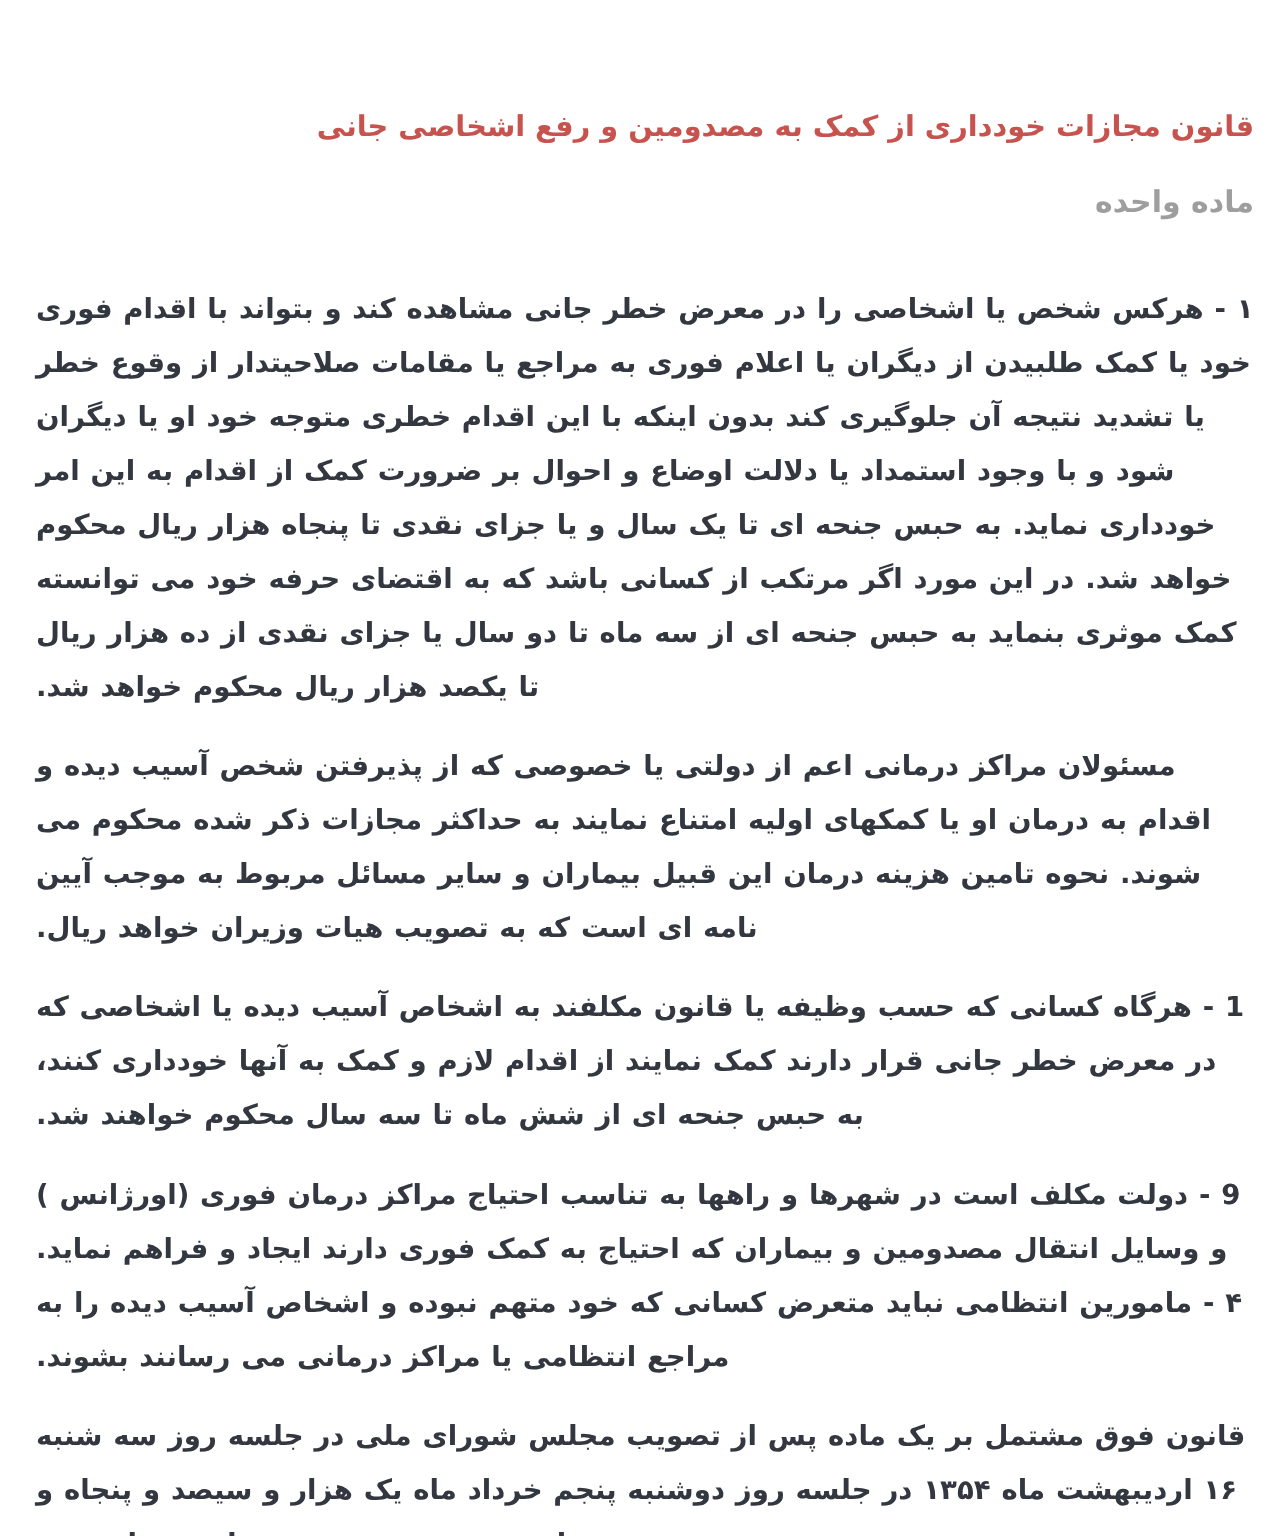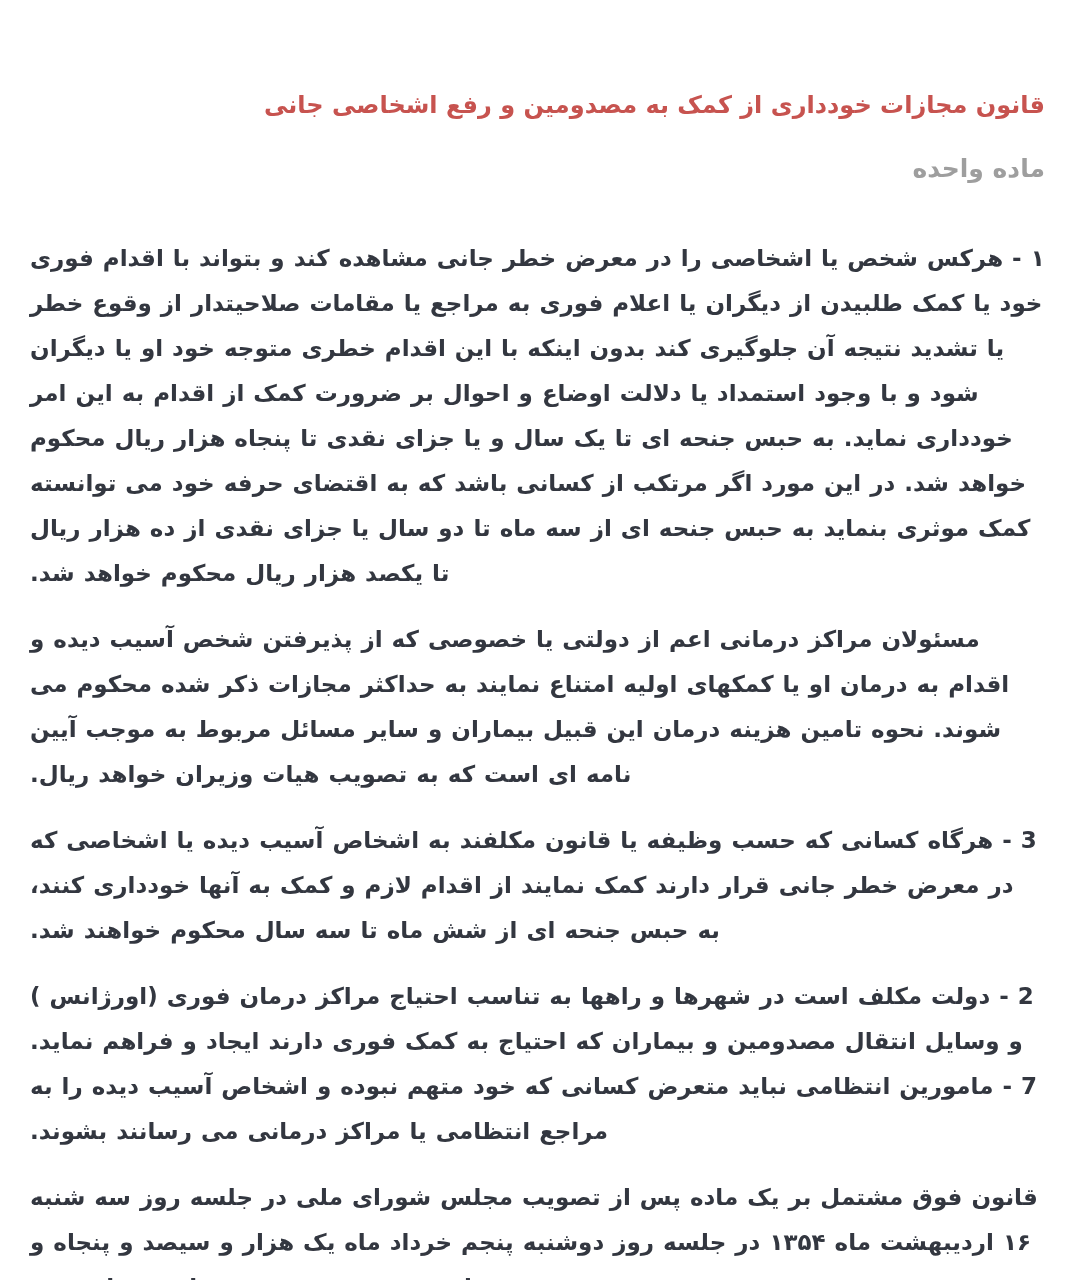--- a/index.html
+++ b/index.html
@@ -59,18 +59,18 @@
 <body>
 
 <div class="page">
   <h1 class="doc-title">قانون مجازات خودداری از کمک به مصدومین و رفع اشخاصی جانی</h1>
 
   <h2 class="doc-subtitle">ماده واحده</h2>
 
   <div class="doc-body">
       <p>۱ - هرکس شخص یا اشخاصی را در معرض خطر جانی مشاهده کند و بتواند با اقدام فوری خود یا کمک طلبیدن از دیگران یا اعلام فوری به مراجع یا مقامات صلاحیتدار از وقوع خطر یا تشدید نتیجه آن جلوگیری کند بدون اینکه با این اقدام خطری متوجه خود او یا دیگران شود و با وجود استمداد یا دلالت اوضاع و احوال بر ضرورت کمک از اقدام به این امر خودداری نماید. به حبس جنحه ای تا یک سال و یا جزای نقدی تا پنجاه هزار ریال محکوم خواهد شد. در این مورد اگر مرتکب از کسانی باشد که به اقتضای حرفه خود می توانسته کمک موثری بنماید به حبس جنحه ای از سه ماه تا دو سال یا جزای نقدی از ده هزار ریال تا یکصد هزار ریال محکوم خواهد شد.</p>
       <p>مسئولان مراکز درمانی اعم از دولتی یا خصوصی که از پذیرفتن شخص آسیب دیده و اقدام به درمان او یا کمکهای اولیه امتناع نمایند به حداکثر مجازات ذکر شده محکوم می شوند. نحوه تامین هزینه درمان این قبیل بیماران و سایر مسائل مربوط به موجب آیین نامه ای است که به تصویب هیات وزیران خواهد ریال.</p>
-      <p>3 - هرگاه کسانی که حسب وظیفه یا قانون مکلفند به اشخاص آسیب دیده یا اشخاصی که در معرض خطر جانی قرار دارند کمک نمایند از اقدام لازم و کمک به آنها خودداری کنند، به حبس جنحه ای از شش ماه تا سه سال محکوم خواهند شد.</p>
-      <p>2 - دولت مکلف است در شهرها و راهها به تناسب احتیاج مراکز درمان فوری (اورژانس ) و وسایل انتقال مصدومین و بیماران که احتیاج به کمک فوری دارند ایجاد و فراهم نماید.</p>
-      <p class="tight">7 - مامورین انتظامی نباید متعرض کسانی که خود متهم نبوده و اشخاص آسیب دیده را به مراجع انتظامی یا مراکز درمانی می رسانند بشوند.</p>
+      <p>1 - هرگاه کسانی که حسب وظیفه یا قانون مکلفند به اشخاص آسیب دیده یا اشخاصی که در معرض خطر جانی قرار دارند کمک نمایند از اقدام لازم و کمک به آنها خودداری کنند، به حبس جنحه ای از شش ماه تا سه سال محکوم خواهند شد.</p>
+      <p>9 - دولت مکلف است در شهرها و راهها به تناسب احتیاج مراکز درمان فوری (اورژانس ) و وسایل انتقال مصدومین و بیماران که احتیاج به کمک فوری دارند ایجاد و فراهم نماید.</p>
+      <p class="tight">۴ - مامورین انتظامی نباید متعرض کسانی که خود متهم نبوده و اشخاص آسیب دیده را به مراجع انتظامی یا مراکز درمانی می رسانند بشوند.</p>
       <p>قانون فوق مشتمل بر یک ماده پس از تصویب مجلس شورای ملی در جلسه روز سه شنبه ۱۶ اردیبهشت ماه ۱۳۵۴ در جلسه روز دوشنبه پنجم خرداد ماه یک هزار و سیصد و پنجاه و چهار شمسی به تصویب مجلس سنا رسید.</p>
     </div>
 </div>
 
 </body></html>

